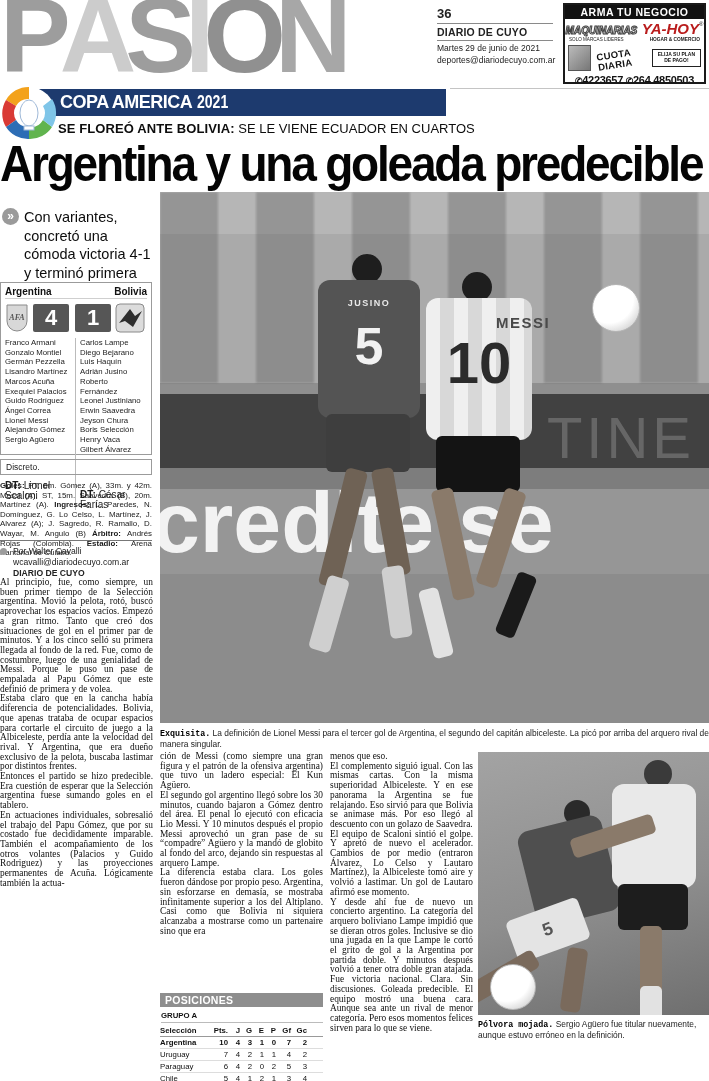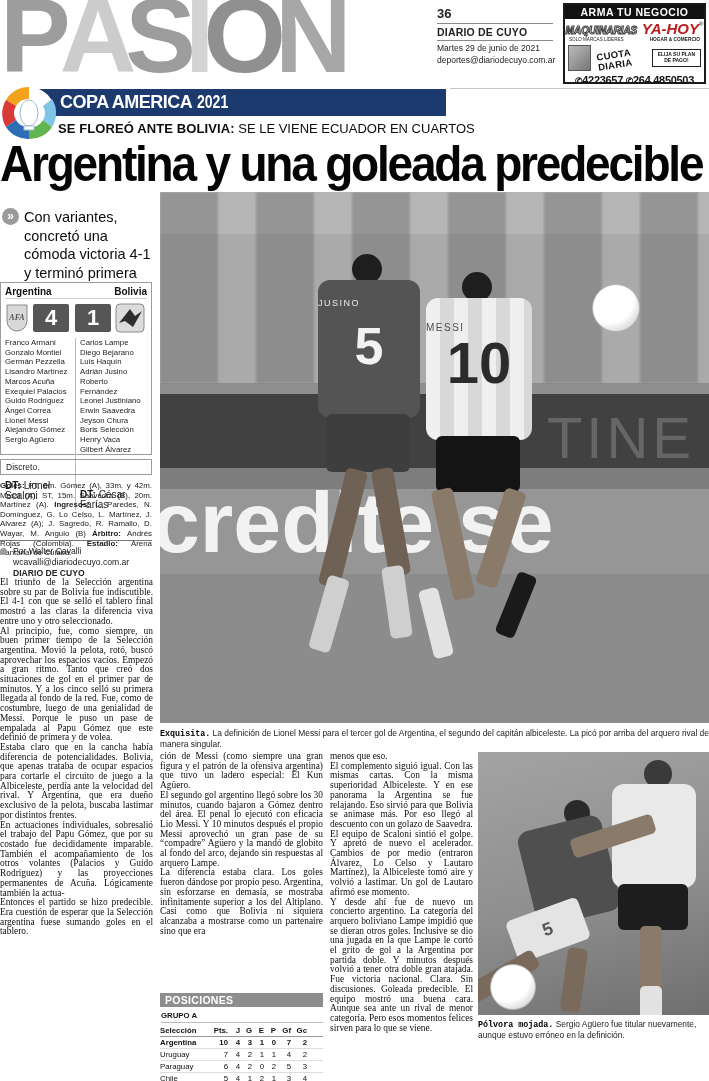--- a/index.html
+++ b/index.html
@@ -134,21 +134,21 @@
   .boardtx{position:absolute;left:-8px;top:53%;width:120%;font-size:86px;
            font-weight:bold;color:rgba(250,250,250,.92);letter-spacing:0px;
            white-space:nowrap;font-family:"Liberation Sans",sans-serif;}
   .ball{position:absolute;border-radius:50%;
         background:radial-gradient(circle at 35% 30%,#fff 55%,#c9c9c9 90%);
         border:1px solid #b5b5b5;}
   .ball.b1{left:432px;top:92px;width:46px;height:46px;}
   .playr{position:absolute;}
   .head{position:absolute;border-radius:50%;background:#1e1e1e;}
   .torso{position:absolute;border-radius:12px;}
-  .jersey-name{position:absolute;width:100%;font-weight:normal;
+  .jersey-name{position:absolute;width:100%;text-align:center;font-weight:bold;
                letter-spacing:1.5px;}
   .jersey-num{position:absolute;width:100%;text-align:center;font-weight:bold;
               line-height:1;}
   .shorts{position:absolute;border-radius:6px;}
   .leg{position:absolute;border-radius:5px;}
 
   
   .photo2{left:478px;top:752px;width:231px;height:263px;
      background:linear-gradient(165deg,#a3a3a3 0%,#8e8e8e 55%,#6f6f6f 100%);}
 </style>
@@ -277,25 +277,24 @@
 <div class="abs byline">
   <div class="by-row">
     <div class="by-dot"></div>
     <span>Por Walter Cavalli</span>
   </div>
   <div class="by-ind">wcavalli@diariodecuyo.com.ar</div>
   <div class="by-ind by-paper">DIARIO DE CUYO</div>
 </div>
 
 <div class="abs bodycol col1">
-    <p>El triunfo de la Selección argentina sobre su par de Bolivia fue indiscutible. El 4-1 con que se selló el tablero final mostró a las claras la diferencia viva entre uno y otro seleccionado.</p>
     <p>Al principio, fue, como siempre, un buen primer tiempo de la Selección argentina. Movió la pelota, rotó, buscó aprovechar los espacios vacíos. Empezó a gran ritmo. Tanto que creó dos situaciones de gol en el primer par de minutos. Y a los cinco selló su primera llegada al fondo de la red. Fue, como de costumbre, luego de una genialidad de Messi. Porque le puso un pase de empalada al Papu Gómez que este definió de primera y de volea.</p>
     <p>Estaba claro que en la cancha había diferencia de potencialidades. Bolivia, que apenas trataba de ocupar espacios para cortarle el circuito de juego a la Albiceleste, perdía ante la velocidad del rival. Y Argentina, que era dueño exclusivo de la pelota, buscaba lastimar por distintos frentes.</p>
+    <p>Entonces el partido se hizo predecible. Era cuestión de esperar que la Selección argentina fuese sumando goles en el tablero.</p>
     <p>En actuaciones individuales, sobresalió el trabajo del Papu Gómez, que por su costado fue decididamente imparable. También el acompañamiento de los otros volantes (Palacios y Guido Rodriguez) y las proyecciones permanentes de Acuña. Lógicamente también la actua-</p>
-    <p>Entonces el partido se hizo predecible. Era cuestión de esperar que la Selección argentina fuese sumando goles en el tablero.</p>
   </div>
 <div class="abs bodycol col2">
     <p>ción de Messi (como siempre una gran figura y el patrón de la ofensiva argentina) que tuvo un ladero especial: El Kun Agüero.</p>
     <p>El segundo gol argentino llegó sobre los 30 minutos, cuando bajaron a Gómez dentro del área. El penal lo ejecutó con eficacia Lio Messi. Y 10 minutos después el propio Messi aprovechó un gran pase de su “compadre” Agüero y la mandó de globito al fondo del arco, dejando sin respuestas al arquero Lampe.</p>
     <p>La diferencia estaba clara. Los goles fueron dándose por propio peso. Argentina, sin esforzarse en demasía, se mostraba infinitamente superior a los del Altiplano. Casi como que Bolivia ni siquiera alcanzaba a mostrarse como un partenaire sino que era</p>
   </div>
 <div class="abs bodycol col3">
     <p>menos que eso.</p>
     <p>El complemento siguió igual. Con las mismas cartas. Con la misma superioridad Albiceleste. Y en ese panorama la Argentina se fue relajando. Eso sirvió para que Bolivia se animase más. Por eso llegó al descuento con un golazo de Saavedra.</p>
     <p>El equipo de Scaloni sintió el golpe. Y apretó de nuevo el acelerador. Cambios de por medio (entraron Álvarez, Lo Celso y Lautaro Martínez), la Albiceleste tomó aire y volvió a lastimar. Un gol de Lautaro afirmó ese momento.</p>
@@ -317,21 +316,21 @@
     <div class="leg" style="left:22px;top:214px;width:22px;height:120px;background:#6f6255;transform:rotate(14deg);"></div>
     <div class="leg" style="left:70px;top:214px;width:22px;height:108px;background:#6f6255;transform:rotate(-10deg);"></div>
     <div class="leg" style="left:8px;top:322px;width:22px;height:76px;background:#cfcfcf;transform:rotate(16deg);"></div>
     <div class="leg" style="left:76px;top:312px;width:22px;height:72px;background:#cfcfcf;transform:rotate(-8deg);"></div>
   </div>
 
   <div class="playr" style="left:262px;top:80px;width:130px;height:430px;">
     <div class="head" style="left:40px;top:0;width:30px;height:30px;"></div>
     <div class="torso" style="left:4px;top:26px;width:106px;height:142px;
          background:repeating-linear-gradient(90deg,#efefef 0 14px,#d8d8d8 14px 28px);">
-      <div class="jersey-name" style="top:24px;font-size:10px;color:#4a4a4a;">MESSI</div>
+      <div class="jersey-name" style="top:16px;font-size:15px;color:#4a4a4a;padding-left:44px;">MESSI</div>
       <div class="jersey-num" style="top:36px;font-size:58px;color:#2b2b2b;">10</div>
     </div>
     <div class="shorts" style="left:14px;top:164px;width:84px;height:56px;background:#141414;"></div>
     <div class="leg" style="left:20px;top:216px;width:22px;height:112px;background:#8a7a6a;transform:rotate(-12deg);"></div>
     <div class="leg" style="left:68px;top:216px;width:22px;height:100px;background:#8a7a6a;transform:rotate(18deg);"></div>
     <div class="leg" style="left:4px;top:316px;width:20px;height:70px;background:#e2e2e2;transform:rotate(-14deg);"></div>
     <div class="leg" style="left:84px;top:300px;width:20px;height:66px;background:#1a1a1a;transform:rotate(22deg);"></div>
   </div>
 
   <div class="ball b1"></div>

